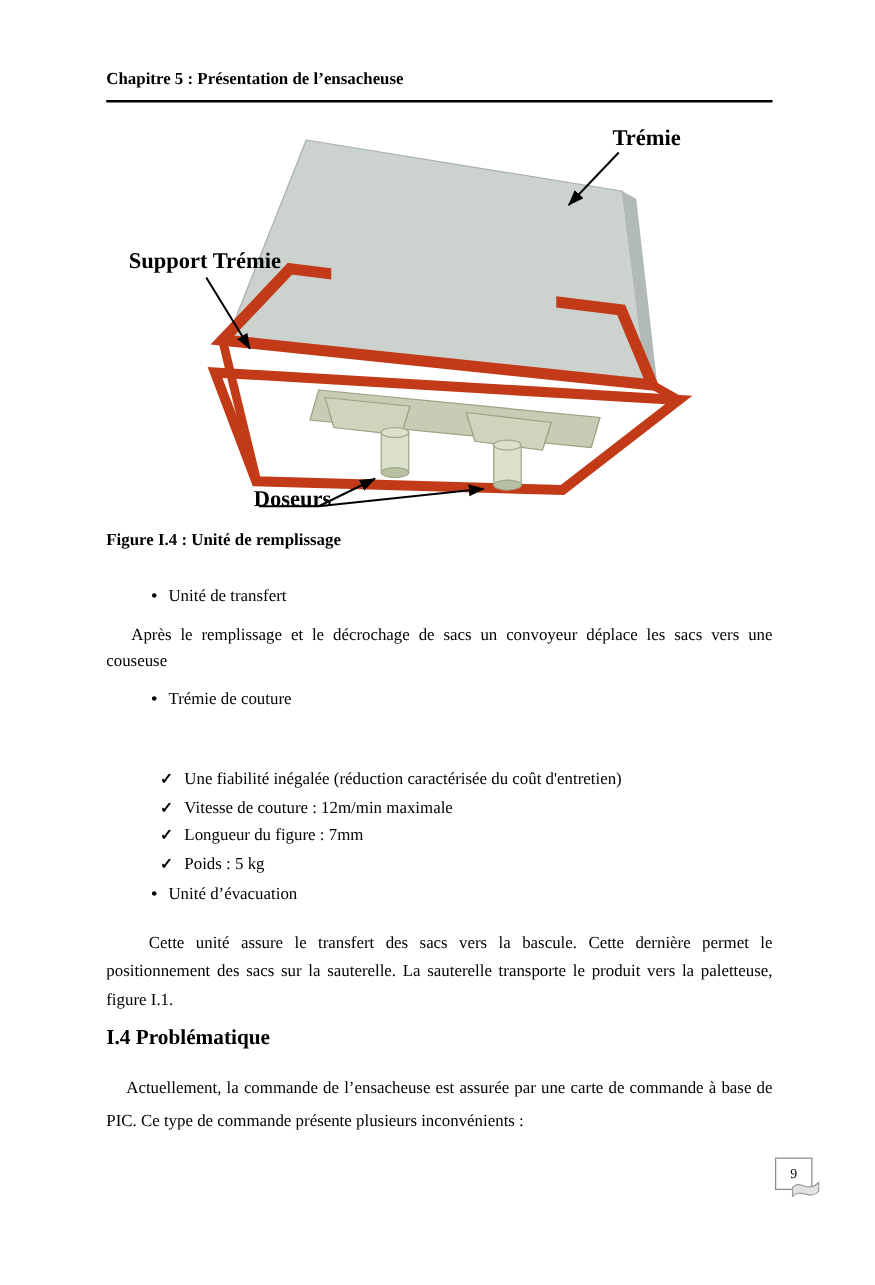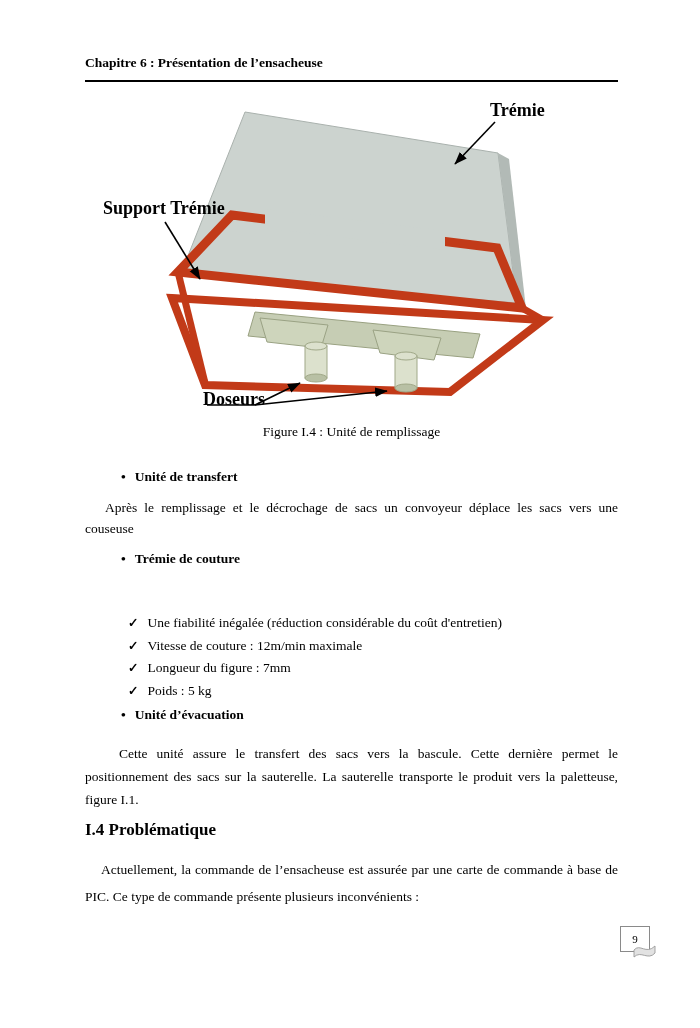--- a/index.html
+++ b/index.html
@@ -4,44 +4,44 @@
 <style>
   html,body{margin:0;padding:0}
   body{background:#ffffff}
   .page{position:relative;width:700px;height:1028px;background:#fff;overflow:hidden;
         font-family:"Liberation Serif",serif;color:#000}
   .abs{position:absolute}
   .header{left:85px;top:55px;font-weight:bold;font-size:13.5px;white-space:nowrap}
   .rule{left:85px;top:80px;width:533px;height:2px;background:#000}
   .figure{left:85px;top:96px;width:535px;height:330px}
   .fig-label{position:absolute;font-weight:bold;font-size:18px;white-space:nowrap}
-  .caption{left:85px;top:424px;width:533px;text-align:center;font-weight:normal;font-size:13.5px}
+  .caption{left:85px;top:424px;width:533px;text-align:left;font-weight:bold;font-size:13.5px}
   .bullet-line{left:121px;font-size:13.5px;white-space:nowrap}
   .bdot{font-weight:bold;margin-right:9px}
-  .blabel{font-weight:bold}
+  .blabel{font-weight:normal}
   .para{left:85px;width:533px;font-size:13.5px;text-align:justify;line-height:21px}
   .indent1{text-indent:20px}
   .indent2{text-indent:34px}
   .indent3{text-indent:16px}
   .lh23{line-height:23px}
   .lh27{line-height:27px}
   .checklist{left:128px;width:472px;font-size:13.5px}
   .check-row{line-height:21.5px}
   .check{margin-right:9px;font-weight:bold;font-size:12.5px}
   .heading{left:85px;top:820px;font-size:17px;font-weight:bold}
   .pagebox{left:620px;top:926px;width:28px;height:24px;border:1px solid #8a8a8a;
            font-size:11px;display:flex;align-items:center;justify-content:center;background:#fff}
   .curl{left:633px;top:940px}
 </style>
 </head>
 <body>
 
 <div class="page">
 
-  <div class="abs header">Chapitre 6 : Présentation de l’ensacheuse</div>
+  <div class="abs header">Chapitre 5 : Présentation de l’ensacheuse</div>
   <div class="abs rule"></div>
 
   <div class="abs figure">
     <svg width="535" height="330" viewBox="0 0 535 330">
       <defs>
         <marker id="ah" markerWidth="10" markerHeight="8" refX="7.5" refY="3" orient="auto">
           <path d="M0,0 L8,3 L0,6 Z" fill="#000"></path>
         </marker>
       </defs>
 
@@ -93,21 +93,21 @@
 
   <div class="abs para indent1" style="top:497px">Après le remplissage et le décrochage de sacs un convoyeur déplace les sacs vers une couseuse</div>
 
   <div class="abs bullet-line" style="top:551px">
     <span class="bdot">•</span><span class="blabel">Trémie de couture</span>
   </div>
 
 
   <div class="abs checklist" style="top:612px">
     <div class="check-row">
-      <span class="check">✓</span><span>Une fiabilité inégalée (réduction considérable du coût d'entretien)</span>
+      <span class="check">✓</span><span>Une fiabilité inégalée (réduction caractérisée du coût d'entretien)</span>
     </div>
     <div class="check-row">
       <span class="check">✓</span><span>Vitesse de couture : 12m/min maximale</span>
     </div>
     <div class="check-row">
       <span class="check">✓</span><span>Longueur du figure : 7mm</span>
     </div>
     <div class="check-row">
       <span class="check">✓</span><span>Poids : 5 kg</span>
     </div>

